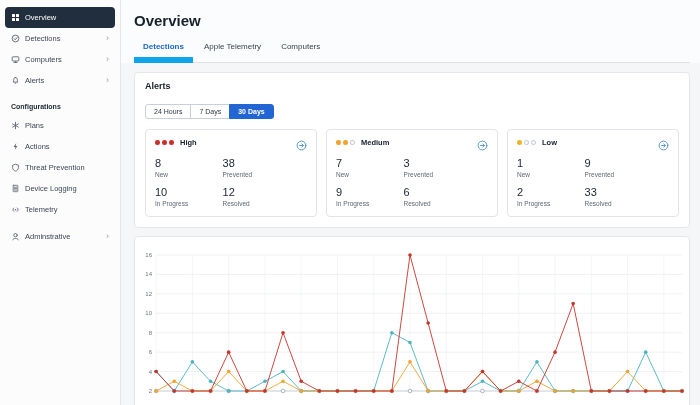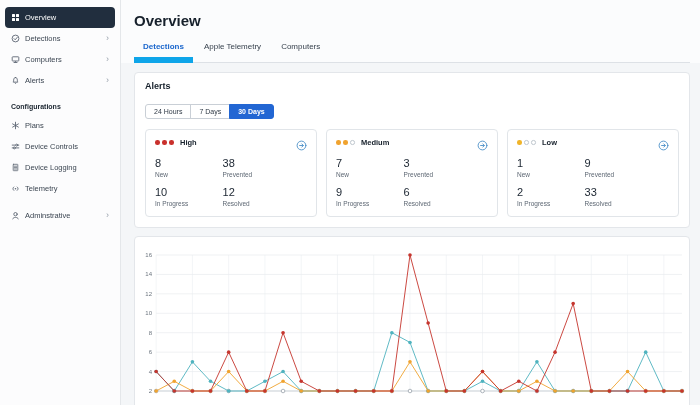--- a/index.html
+++ b/index.html
@@ -138,33 +138,38 @@
       <span class="nav-icon">
         <svg width="9" height="9" viewBox="0 0 9 9" stroke="currentColor" stroke-width="0.9" stroke-linecap="round">
             <line x1="4.5" y1="1.2" x2="4.5" y2="7.8"></line>
             <line x1="1.6" y1="2.9" x2="7.4" y2="6.1"></line>
             <line x1="7.4" y1="2.9" x2="1.6" y2="6.1"></line>
           </svg>
       </span>
       <span class="nav-label">Plans</span>
     </div>
 
-
-
-    <div class="nav-item">
-      <span class="nav-icon">
-        <svg width="9" height="9" viewBox="0 0 9 9" stroke="currentColor" stroke-width="0.9" stroke-linecap="round">
-            <line x1="1.2" y1="3.1" x2="7.8" y2="3.1"></line>
-            <circle cx="5.7" cy="3.1" r="1" fill="#fcfcfd"></circle>
-            <line x1="1.2" y1="5.9" x2="7.8" y2="5.9"></line>
-            <circle cx="3.3" cy="5.9" r="1" fill="#fcfcfd"></circle>
-          </svg>
-      </span>
-      <span class="nav-label">Device Controls</span>
-    </div>
+    <div class="nav-item">
+      <span class="nav-icon">
+        <svg width="9" height="9" viewBox="0 0 9 9">
+            <polygon points="5.3,1 2.6,4.9 4.4,4.9 3.7,8 6.4,4.1 4.6,4.1" fill="currentColor"></polygon>
+          </svg>
+      </span>
+      <span class="nav-label">Actions</span>
+    </div>
+
+    <div class="nav-item">
+      <span class="nav-icon">
+        <svg width="9" height="9" viewBox="0 0 9 9" fill="none" stroke="currentColor" stroke-width="0.9" stroke-linejoin="round">
+            <path d="M4.5 1.2 L7.4 2.3 V4.6 C7.4 6.4 6.1 7.6 4.5 8.1 C2.9 7.6 1.6 6.4 1.6 4.6 V2.3 Z"></path>
+          </svg>
+      </span>
+      <span class="nav-label">Threat Prevention</span>
+    </div>
+
 
     <div class="nav-item">
       <span class="nav-icon">
         <svg width="9" height="9" viewBox="0 0 9 9" fill="none" stroke="currentColor" stroke-width="0.8" stroke-linecap="round">
             <rect x="2.2" y="1.3" width="4.6" height="6.4" rx="0.4"></rect>
             <line x1="3.2" y1="3.2" x2="5.8" y2="3.2"></line>
             <line x1="3.2" y1="4.6" x2="5.8" y2="4.6"></line>
             <line x1="3.2" y1="6" x2="5.8" y2="6"></line>
           </svg>
       </span>

